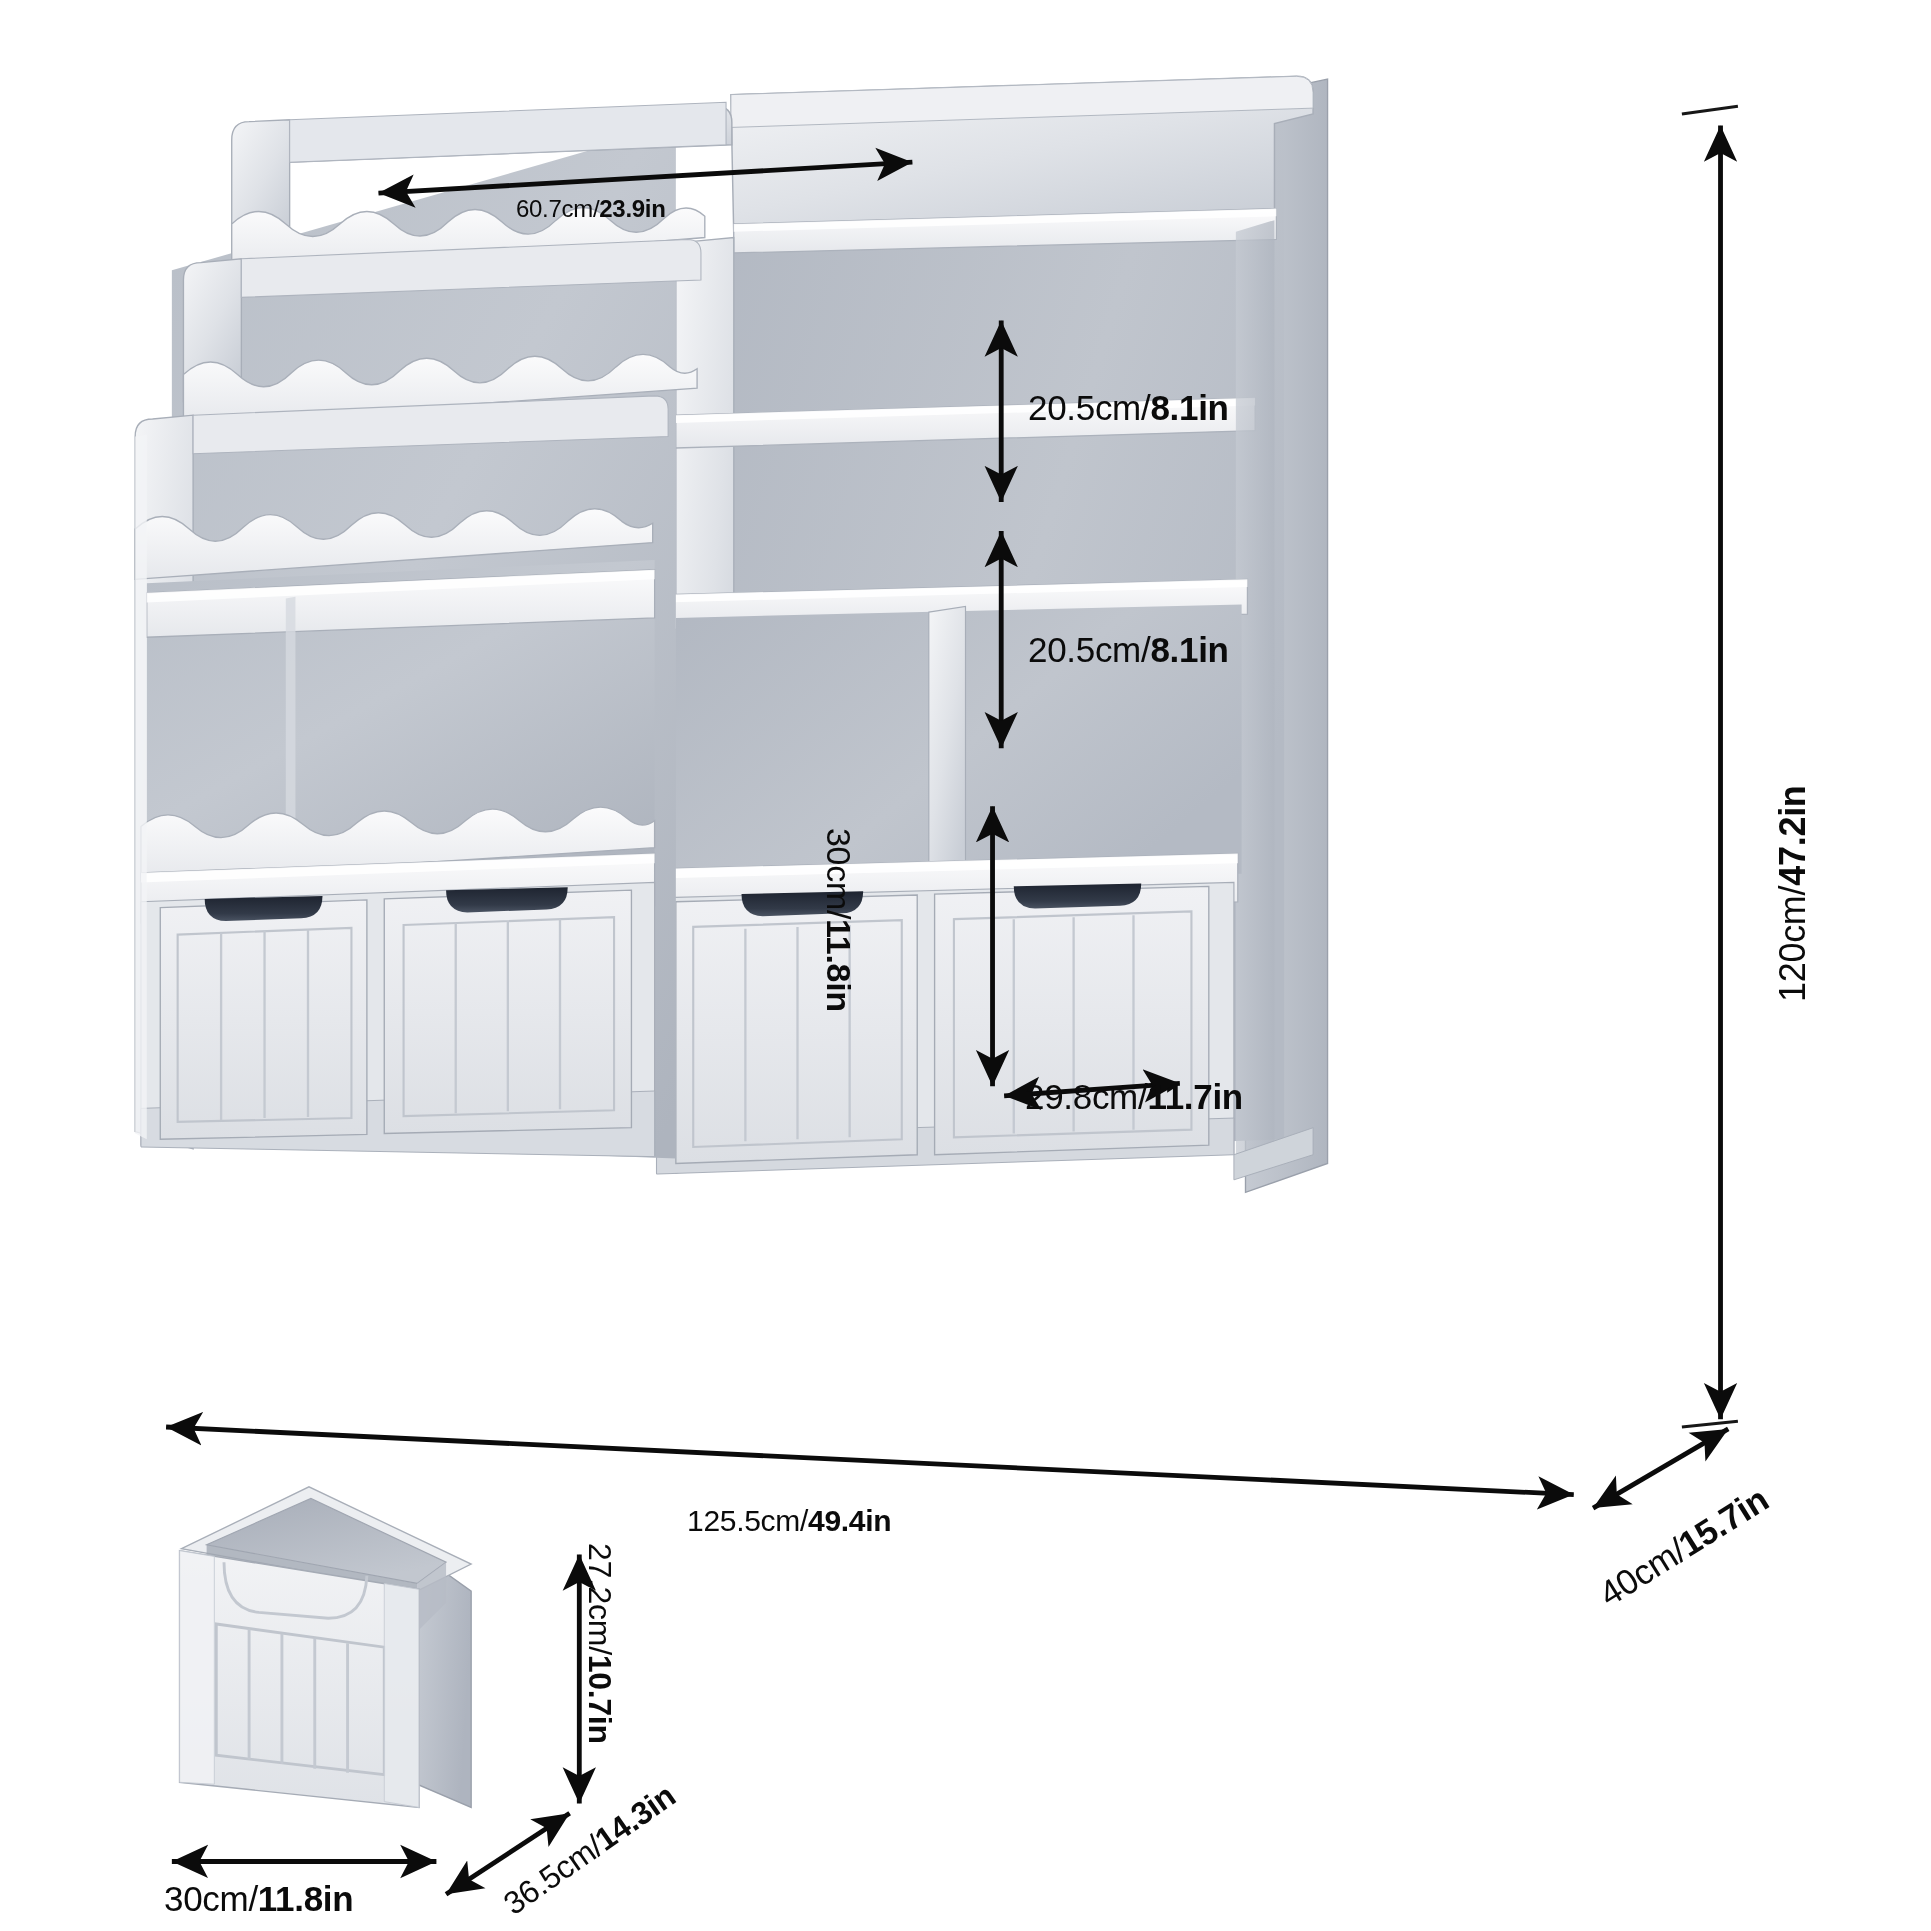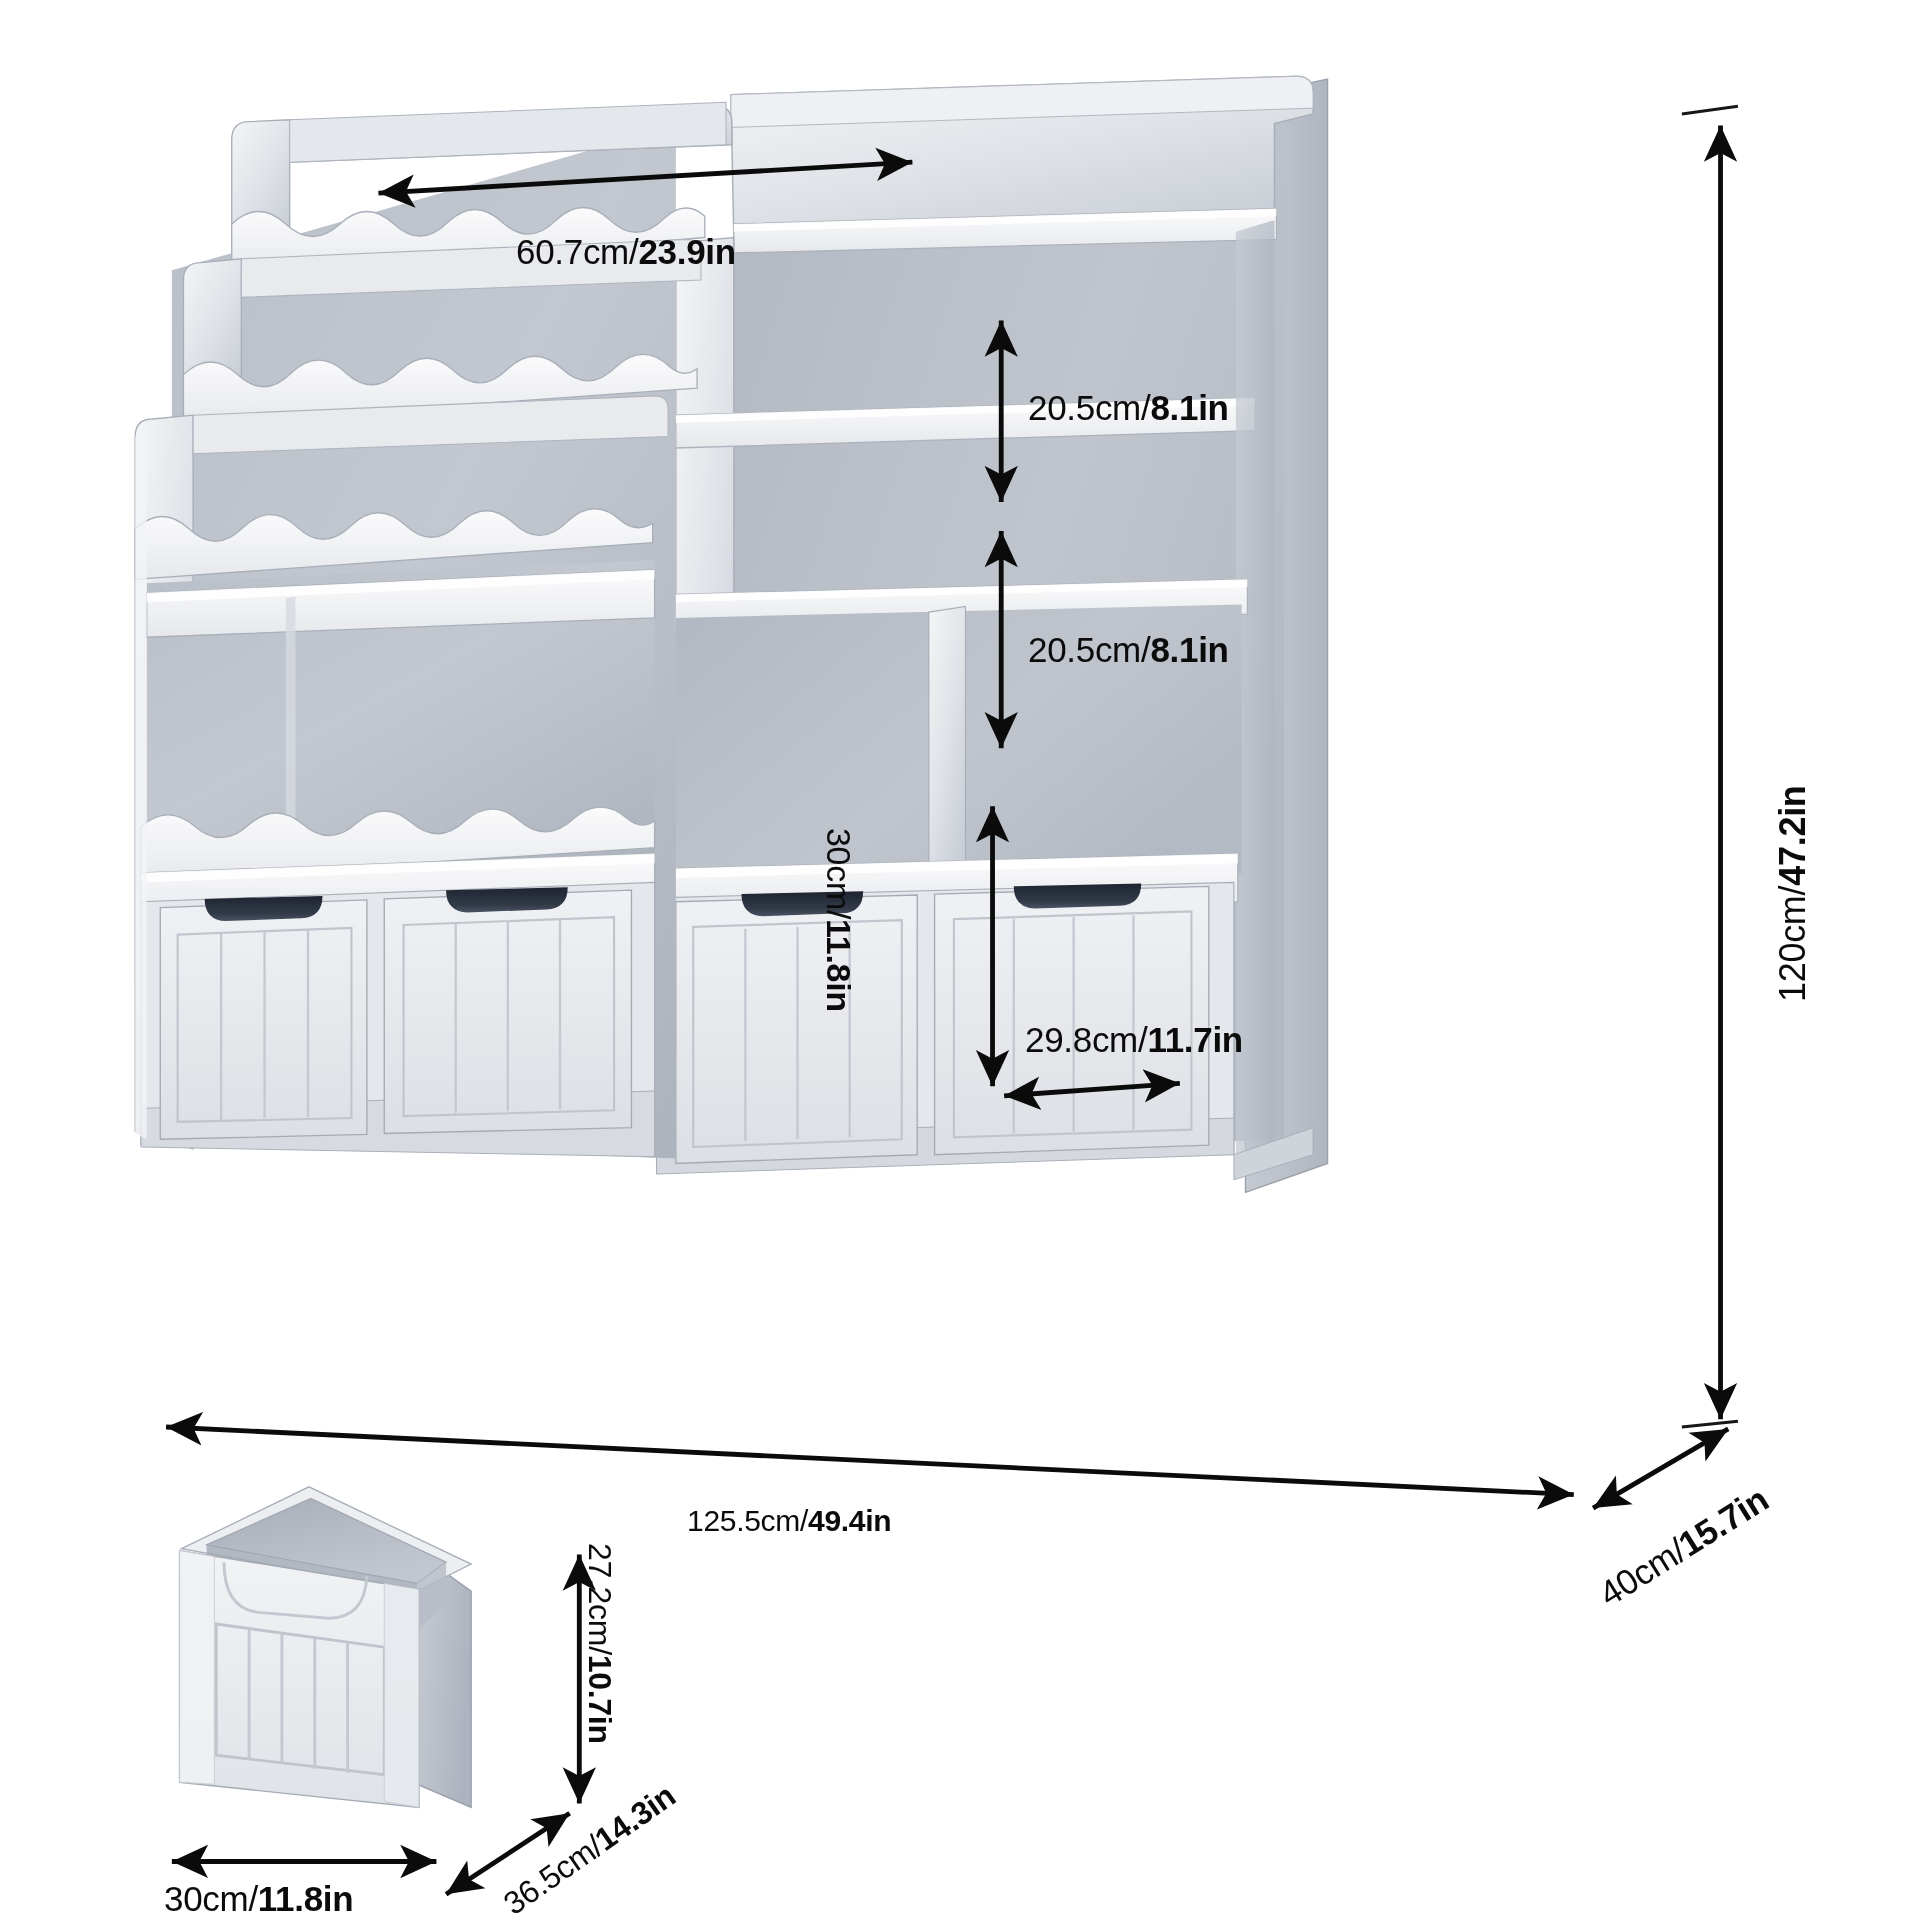--- a/index.html
+++ b/index.html
@@ -241,37 +241,37 @@
 
       <line x1="600" y1="1610" x2="600" y2="1868"></line>
     </g>
 
     <g stroke="#0b0b0b" stroke-width="3.2" fill="none" opacity="0.95">
       <line x1="1742" y1="118" x2="1800" y2="110"></line>
       <line x1="1742" y1="1478" x2="1800" y2="1472"></line>
     </g>
   </svg>
 
-  <div class="dimtext" style="left:516px; top:197px; font-size:35px;margin-top:37px;">
+  <div class="dimtext" style="left:516px; top:197px; font-size:24px;">
     <span class="cm">60.7cm/</span><b>23.9in</b>
   </div>
 
   <div class="dimtext" style="left:1028px; top:390px; font-size:35px;">
     <span class="cm">20.5cm/</span><b>8.1in</b>
   </div>
 
   <div class="dimtext" style="left:1028px; top:632px; font-size:35px;">
     <span class="cm">20.5cm/</span><b>8.1in</b>
   </div>
 
   <div class="dimtext" style="left:856px; top:828px; font-size:34px; transform-origin:left top; transform:rotate(90deg);">
     <span class="cm">30cm/</span><b>11.8in</b>
   </div>
 
-  <div class="dimtext" style="left:1025px; top:1022px; font-size:35px;">
+  <div class="dimtext" style="left:1025px; top:1079px; font-size:35px;">
     <span class="cm">29.8cm/</span><b>11.7in</b>
   </div>
 
   <div class="dimtext" style="left:1775px; top:1002px; font-size:36px; transform-origin:left top; transform:rotate(-90deg);">
     <span class="cm">120cm/</span><b>47.2in</b>
   </div>
 
   <div class="dimtext" style="left:687px; top:1506px; font-size:30px;">
     <span class="cm">125.5cm/</span><b>49.4in</b>
   </div>

